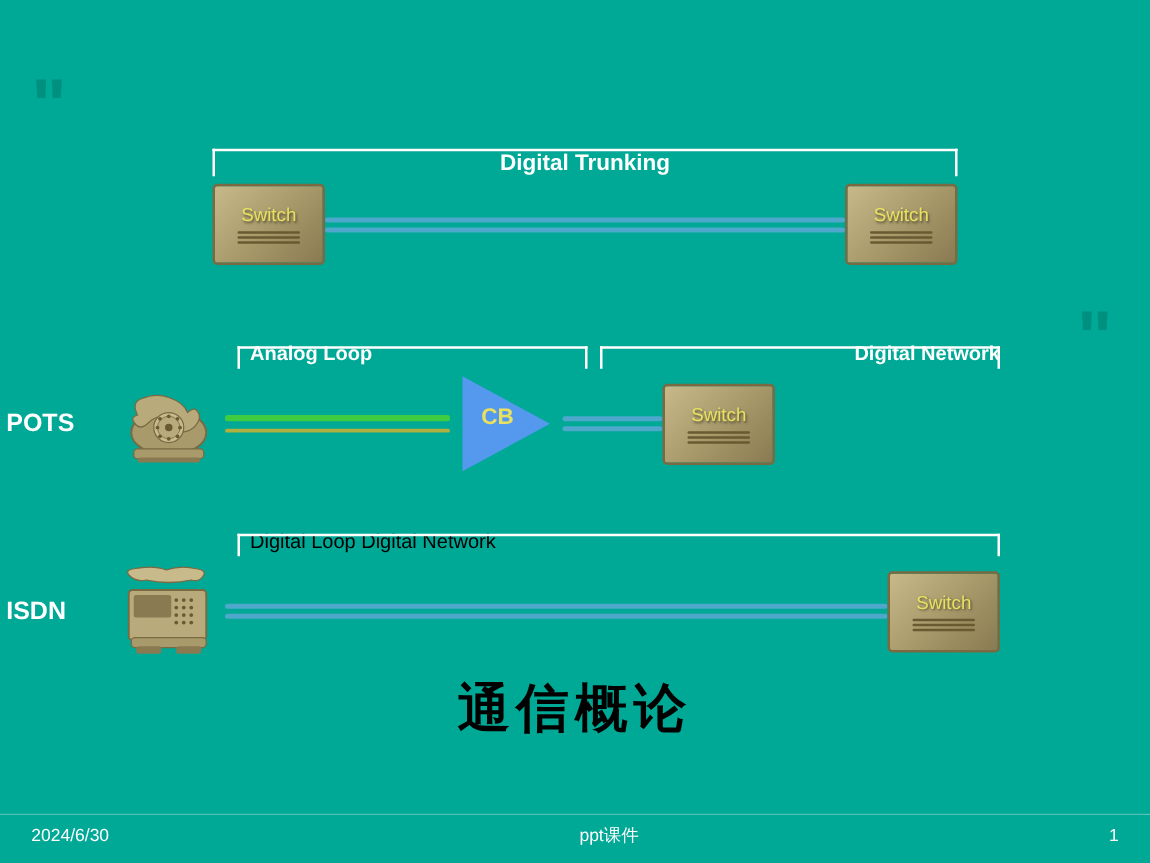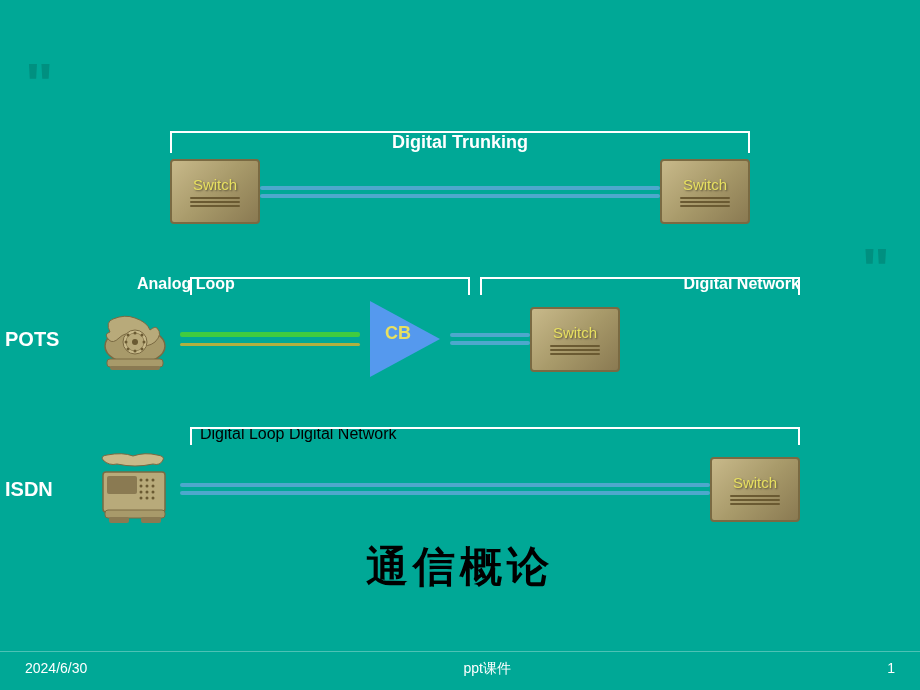--- a/index.html
+++ b/index.html
@@ -62,22 +62,21 @@
       height: 2px;
       background: #6a5a32;
       border-radius: 1px;
     }
 
     
     .section1 {
       position: absolute;
       top: 120px;
       left: 170px;
-      right: 170px;
-      margin-top: 12px;
+      right: 154px;
     }
     .section1-label {
       text-align: center;
       margin-bottom: 6px;
     }
     .section1-label span {
       color: white;
       font-weight: bold;
       font-size: 18px;
     }
@@ -326,21 +325,21 @@
         <div class="switch-line"></div>
         <div class="switch-line"></div>
         <div class="switch-line"></div>
       </div>
     </div>
   </div>
 </div>
 
 <div class="section2">
   <div class="section2-labels">
-    <span class="section2-label-left" style="margin-left:47px;">Analog Loop</span>
+    <span class="section2-label-left" style="margin-left:110px;">Analog Loop</span>
     <span class="section2-label-right" style="margin-right:0px;text-align:center;">Digital Network</span>
   </div>
   <div class="section2-row">
     <div class="section2-bracket-left"></div>
     <div class="section2-bracket-right"></div>
     <span class="pots-label">POTS</span>
 
     <div class="phone-container">
       <svg width="80" height="70" viewBox="0 0 80 70">
 

